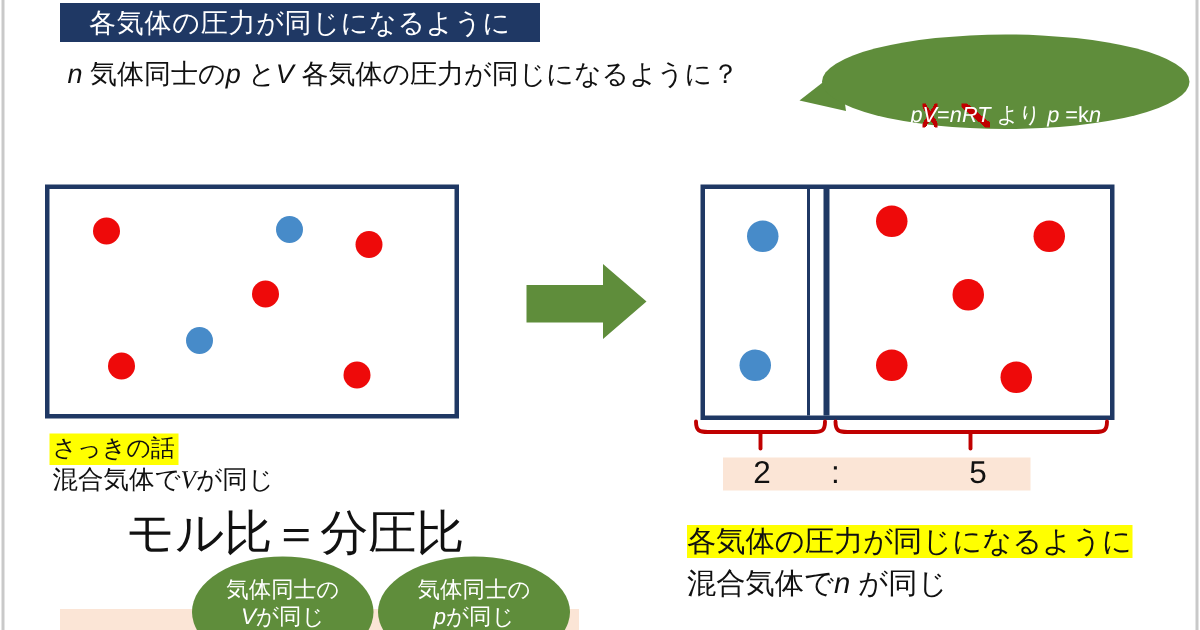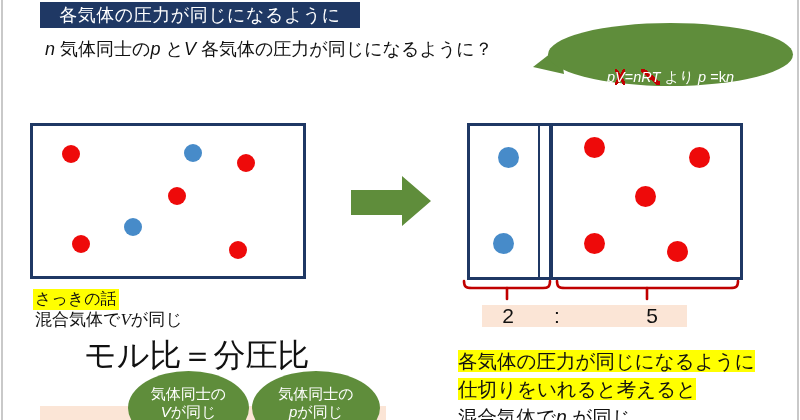--- a/index.html
+++ b/index.html
@@ -139,15 +139,14 @@
   <div>気体同士の</div>
   <div><span class="it">V</span><span>が同じ</span></div>
 </div>
 <div class="g-ellipse ge-right">
   <div>気体同士の</div>
   <div><span class="it">p</span><span>が同じ</span></div>
 </div>
 
 <div class="abs right-caption">
   <div class="row"><span class="hl">各気体の圧力が同じになるように</span></div>
-  <div class="row"><span class="hl">仕切りをいれると考えると</span></div>
   <div class="row"><span>混合気体で</span><span class="it">n</span><span> が同じ</span></div>
 </div>
 
 </body></html>

